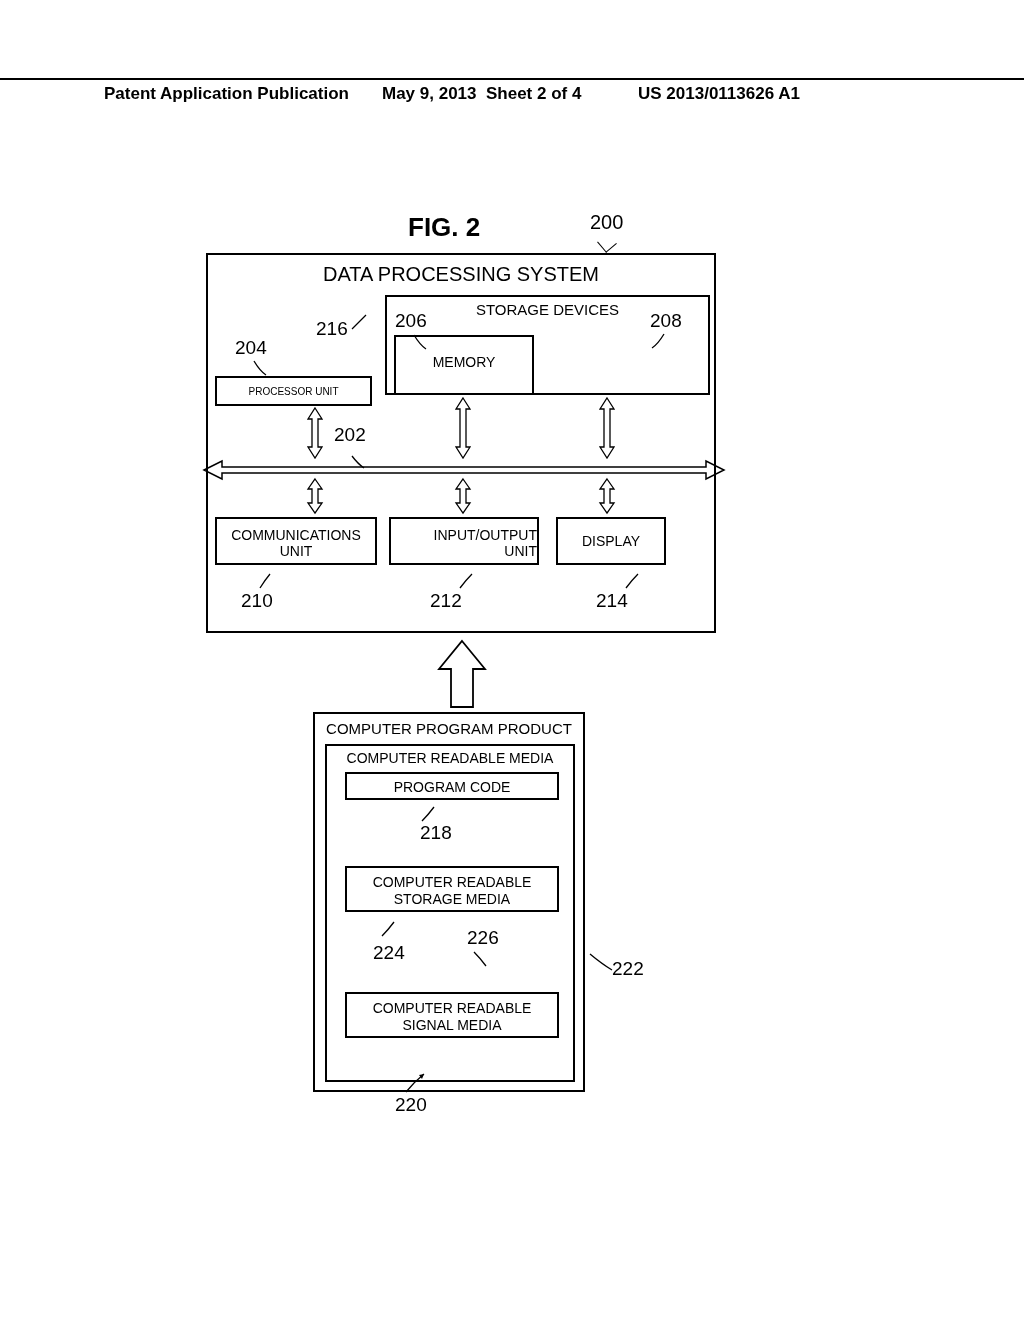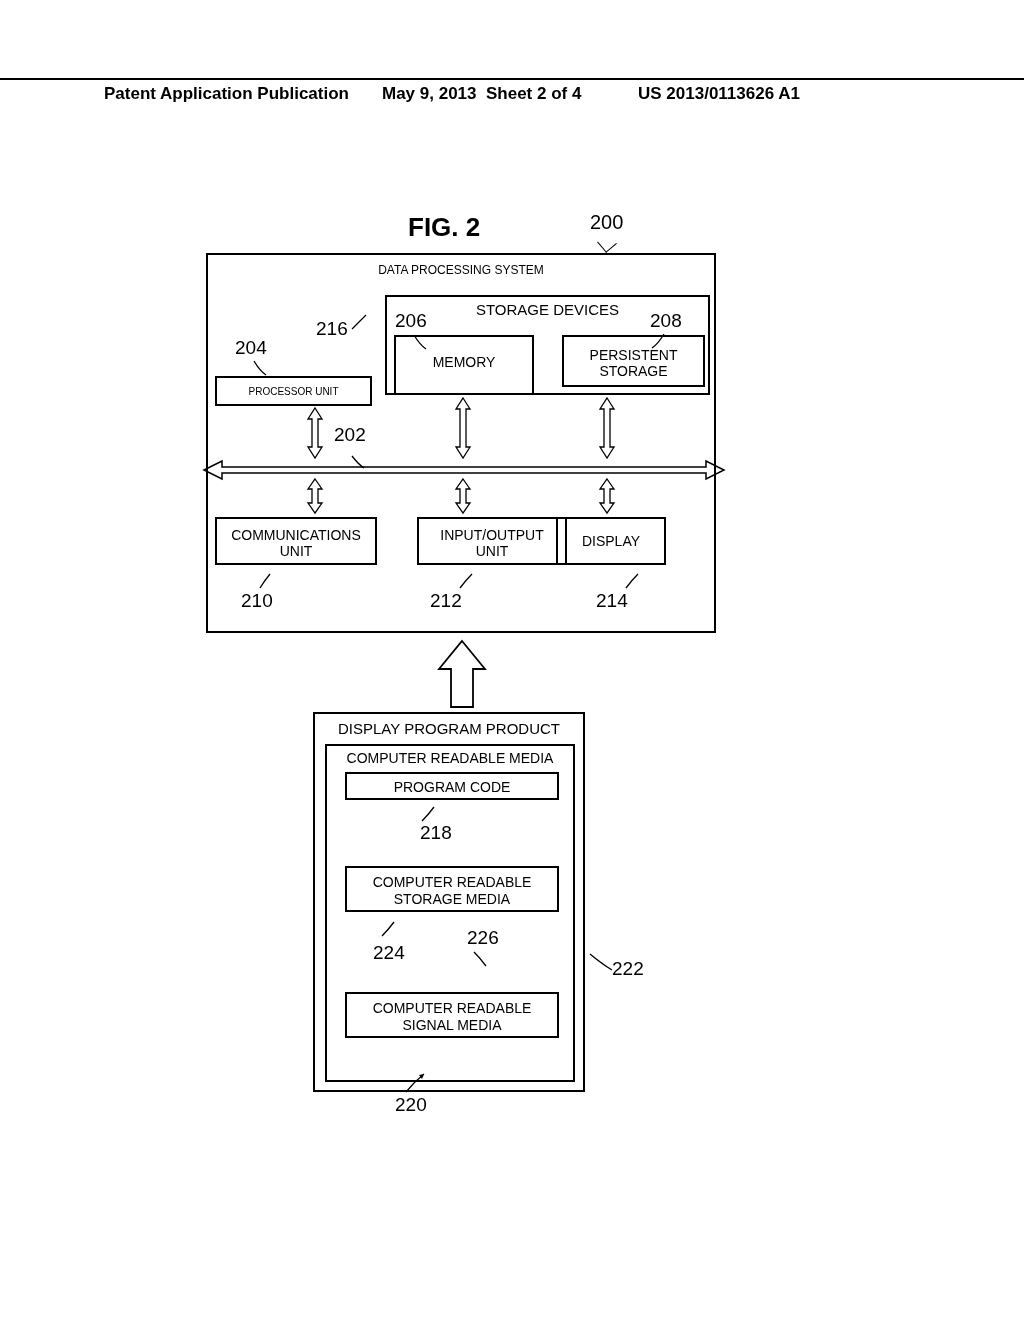--- a/index.html
+++ b/index.html
@@ -56,21 +56,21 @@
     width: 510px;
     height: 380px;
     border: 2px solid #000;
   }
   .dps-title {
     position: absolute;
     top: 8px;
     left: 0;
     width: 100%;
     text-align: center;
-    font-size: 12px;
+    font-size: 20px;
   }
 
   .storage-box {
     position: absolute;
     top: 40px;
     left: 177px;
     width: 325px;
     height: 100px;
     border: 2px solid #000;
   }
@@ -131,25 +131,24 @@
     line-height: 16px;
     padding-top: 8px;
   }
   .io-box {
     position: absolute;
     top: 262px;
     left: 181px;
     width: 150px;
     height: 48px;
     border: 2px solid #000;
-    text-align: center;
+    text-align: right;
     font-size: 14px;
     line-height: 16px;
     padding-top: 8px;
-    margin-left: 28px;
   }
   .display-box {
     position: absolute;
     top: 262px;
     left: 348px;
     width: 110px;
     height: 48px;
     border: 2px solid #000;
     text-align: center;
     font-size: 14px;
@@ -258,24 +257,20 @@
 <div class="fig-title">FIG. 2</div>
 <div class="ref-200">200</div>
 <div class="tick-200"></div>
 
 <div class="dps-box">
   <div class="dps-title">DATA PROCESSING SYSTEM</div>
 
   <div class="storage-box">
     <div class="storage-title">STORAGE DEVICES</div>
     <div class="memory-box">MEMORY</div>
-    <div class="persistent-box">
-      <span>PERSISTENT</span><br>
-      <span>STORAGE</span>
-    </div>
   </div>
 
   <div class="processor-box">PROCESSOR UNIT</div>
 
   <div class="comm-box">
     <span>COMMUNICATIONS</span><br>
     <span>UNIT</span>
   </div>
   <div class="io-box">
     <span>INPUT/OUTPUT</span><br>
@@ -361,21 +356,21 @@
       <path d="M2 16 Q 8 8 14 2" fill="none" stroke="#000" stroke-width="1.3"></path>
     </svg></div>
 
 <div class="big-open-arrow">
   <svg viewBox="0 0 46 66">
     <polygon points="23,0 46,28 34,28 34,66 12,66 12,28 0,28" fill="none" stroke="#000" stroke-width="1.8"></polygon>
   </svg>
 </div>
 
 <div class="product-box">
-  <div class="product-title">DISPLAY PROGRAM PRODUCT</div>
+  <div class="product-title">COMPUTER PROGRAM PRODUCT</div>
   <div class="media-box">
     <div class="media-title">COMPUTER READABLE MEDIA</div>
     <div class="progcode-box">PROGRAM CODE</div>
     <div class="storagemedia-box">
       <span>COMPUTER READABLE</span><br>
       <span>STORAGE MEDIA</span>
     </div>
     <div class="signalmedia-box">
       <span>COMPUTER READABLE</span><br>
       <span>SIGNAL MEDIA</span>

